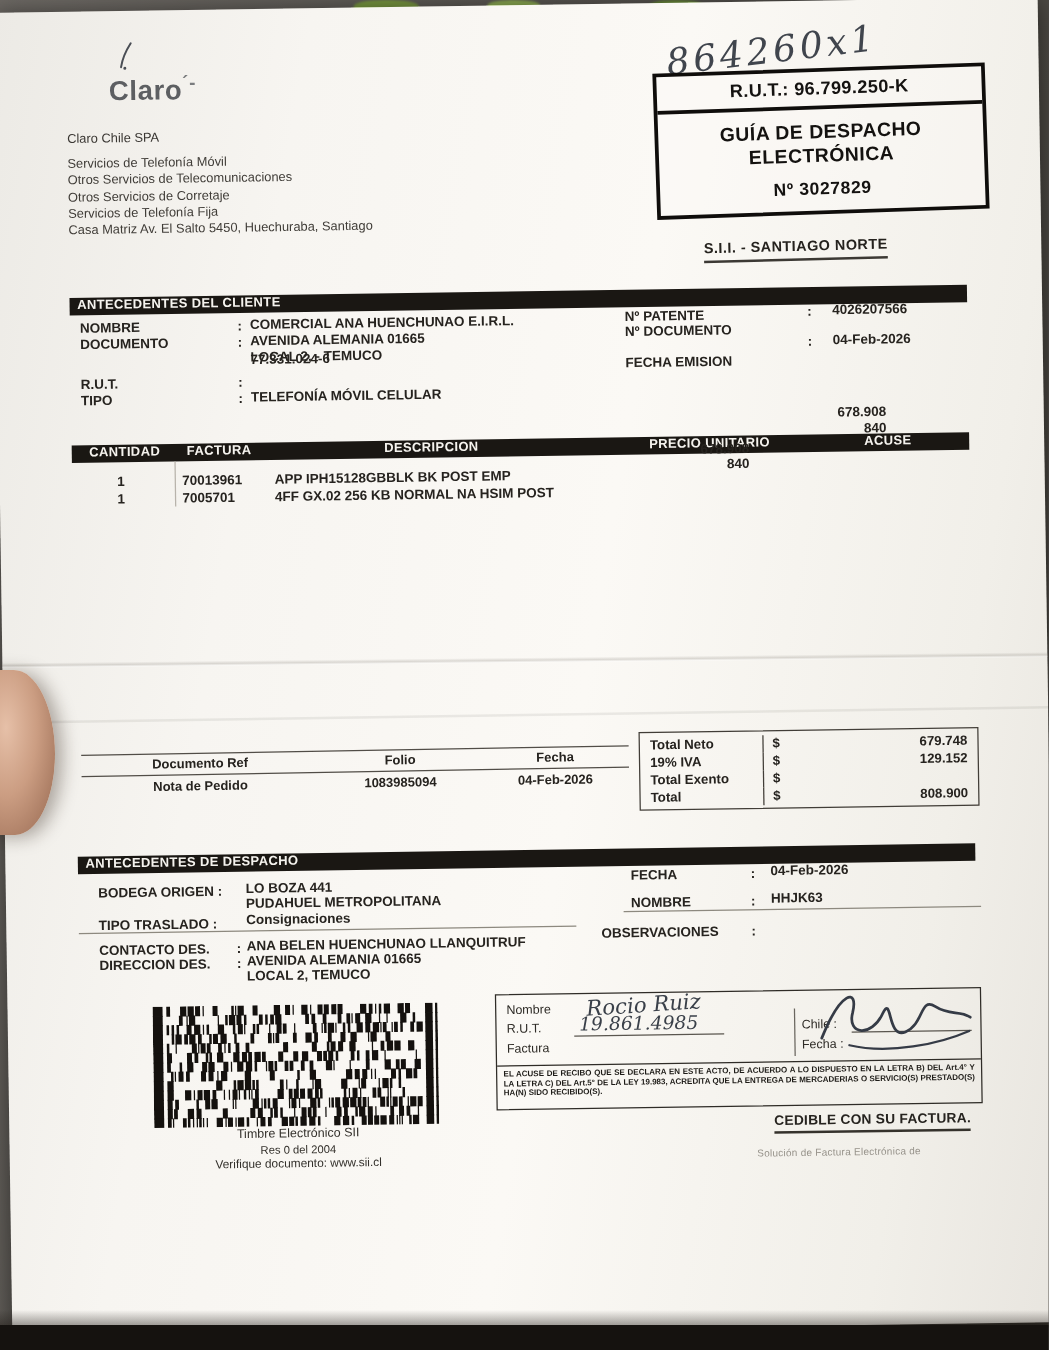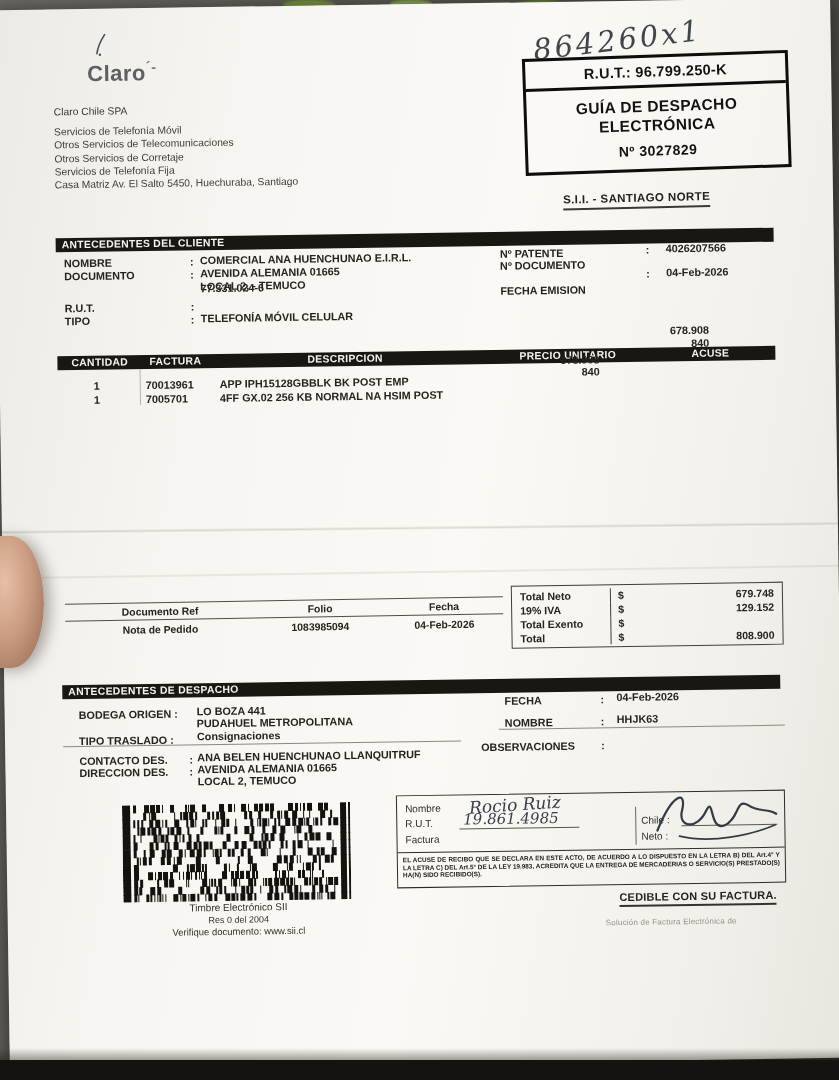--- a/index.html
+++ b/index.html
@@ -627,21 +627,21 @@
 
     <div class="recv">
       <span class="lab" style="left:8px;top:7px">Nombre</span>
       <span class="hand" style="left:72px;top:0;font-size:17px;transform:rotate(-3deg)">Rocio Ruiz</span>
       <span class="lab" style="left:8px;top:22px">R.U.T.</span>
       <span class="hand" style="left:66px;top:15px;font-size:15px">19.861.4985</span>
       <div class="fill" style="left:62px;top:33px;width:120px"></div>
       <span class="lab" style="left:244px;top:22px">Chile :</span>
       <div class="fill" style="left:284px;top:33px;width:96px"></div>
       <span class="lab" style="left:8px;top:38px">Factura</span>
-      <span class="lab" style="left:244px;top:38px">Neto :</span>
+      <span class="lab" style="left:244px;top:38px">Fecha :</span>
       <div class="vdiv"></div>
       <svg class="abs" style="left:252px;top:-8px" width="132" height="62" viewBox="0 0 132 62">
         <path d="M8,46 C24,8 38,6 33,26 C28,44 48,46 57,27 C65,11 60,48 75,42 C90,36 87,14 99,22 C111,30 118,25 127,31" fill="none" stroke="#353b46" stroke-width="2.2" stroke-linecap="round"></path>
         <path d="M30,52 C62,60 102,52 126,42" fill="none" stroke="#353b46" stroke-width="1.8" stroke-linecap="round"></path>
       </svg>
       <div class="legal">EL ACUSE DE RECIBO QUE SE DECLARA EN ESTE ACTO, DE ACUERDO A LO DISPUESTO EN LA LETRA B) DEL Art.4° Y LA LETRA C) DEL Art.5° DE LA LEY 19.983, ACREDITA QUE LA ENTREGA DE MERCADERIAS O SERVICIO(S) PRESTADO(S) HA(N) SIDO RECIBIDO(S).</div>
     </div>
     <div class="cedible">CEDIBLE CON SU FACTURA.</div>
     <div class="provider">Solución de Factura Electrónica de</div>
 

